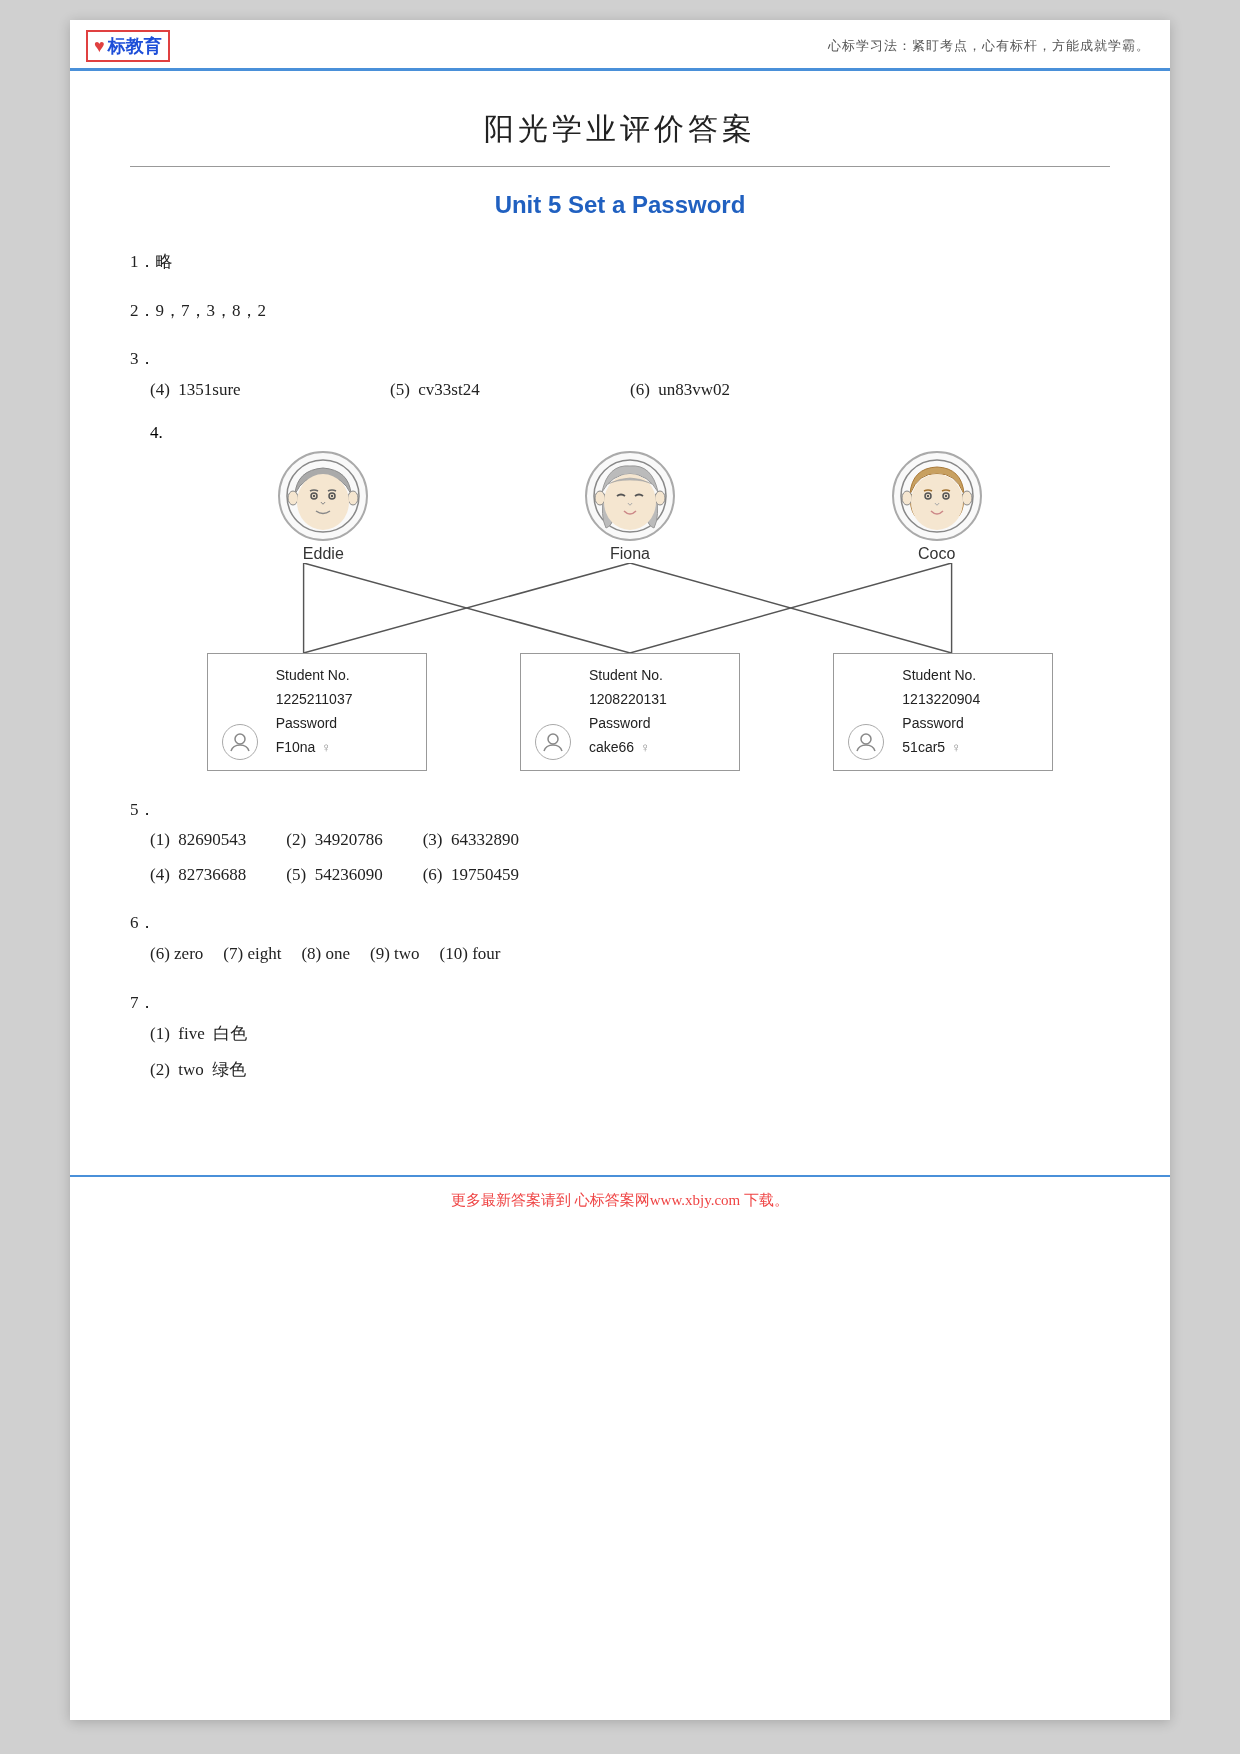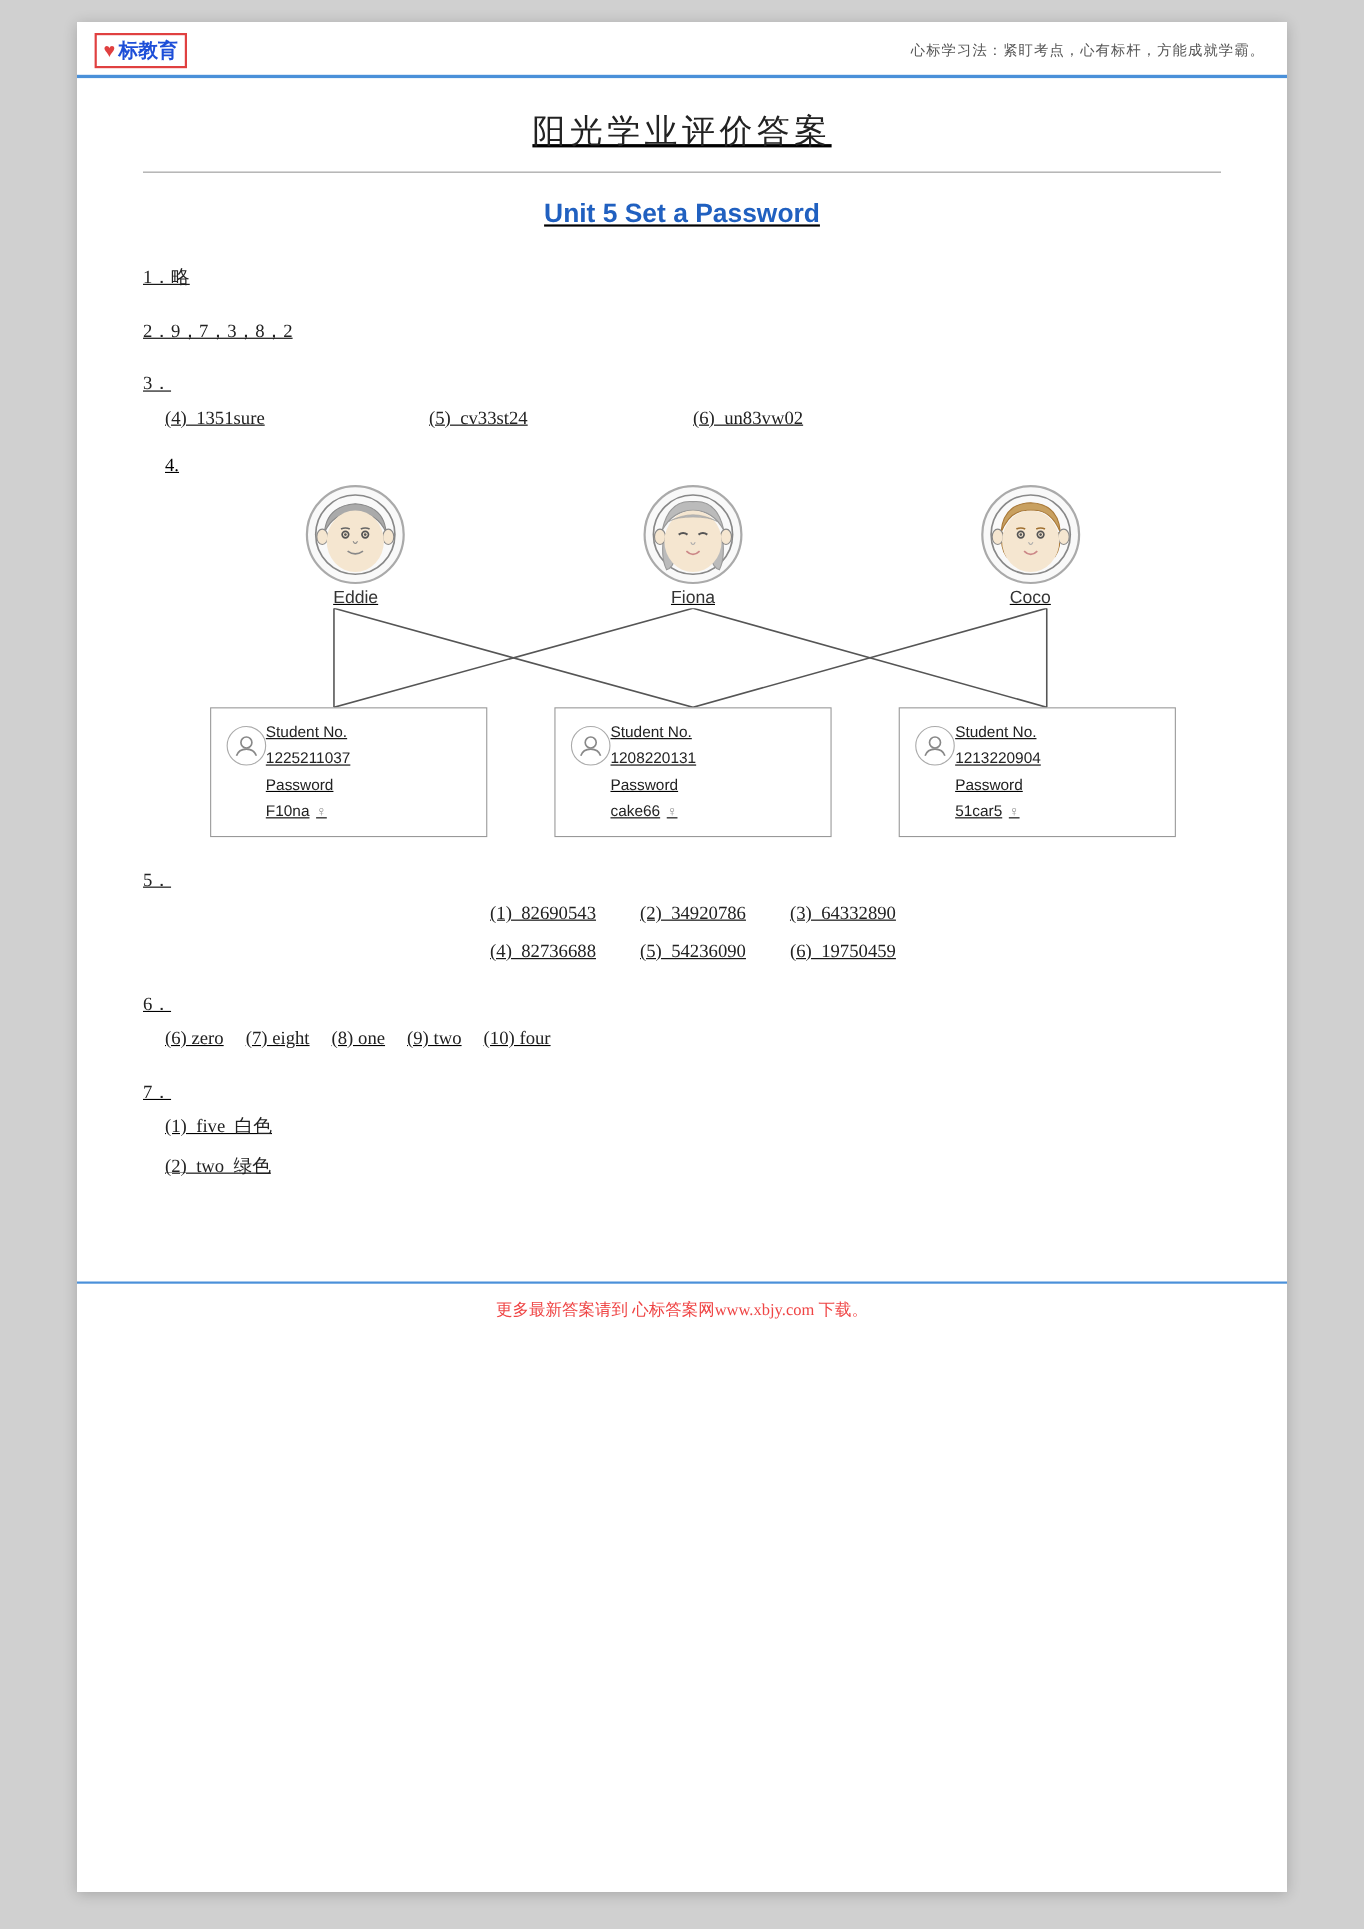--- a/index.html
+++ b/index.html
@@ -47,22 +47,21 @@
       font-weight: bold;
       color: #1d4ed8;
     }
     .header-slogan {
       font-size: 13px;
       color: #555;
       letter-spacing: 1px;
     }
     
     .content {
-      padding: 28px 60px 40px 60px;
-      text-decoration: underline;
+      padding: 38px 60px 40px 60px;
     }
     .page-title {
       text-align: center;
       font-size: 30px;
       font-weight: normal;
       color: #222;
       margin-bottom: 16px;
       letter-spacing: 4px;
     }
     .title-divider {
@@ -148,26 +147,26 @@
     }
     
     .cards-row {
       display: flex;
       justify-content: space-around;
       padding: 0 10px;
     }
     .info-card {
       border: 1.5px solid #999;
       padding: 10px 14px;
-      width: 252px;
+      width: 220px;
       font-family: Arial, "SimSun", serif;
       background: #fff;
       display: flex;
-      align-items: flex-start;
-      gap: 0;
+      align-items: flex-end;
+      gap: 18px;
     }
     .card-icon {
       width: 36px;
       height: 36px;
       border: 1.5px solid #aaa;
       border-radius: 50%;
       display: flex;
       align-items: center;
       justify-content: center;
       margin-top: 6px;
@@ -187,21 +186,20 @@
       font-size: 13px;
       color: #888;
     }
     
     .q5-row {
       display: flex;
       gap: 40px;
       margin-bottom: 4px;
       font-size: 17px;
       padding-left: 20px;
-      justify-content: center;
     }
     
     .q6-row {
       display: flex;
       gap: 20px;
       margin-bottom: 4px;
       font-size: 17px;
       padding-left: 20px;
       flex-wrap: wrap;
     }

